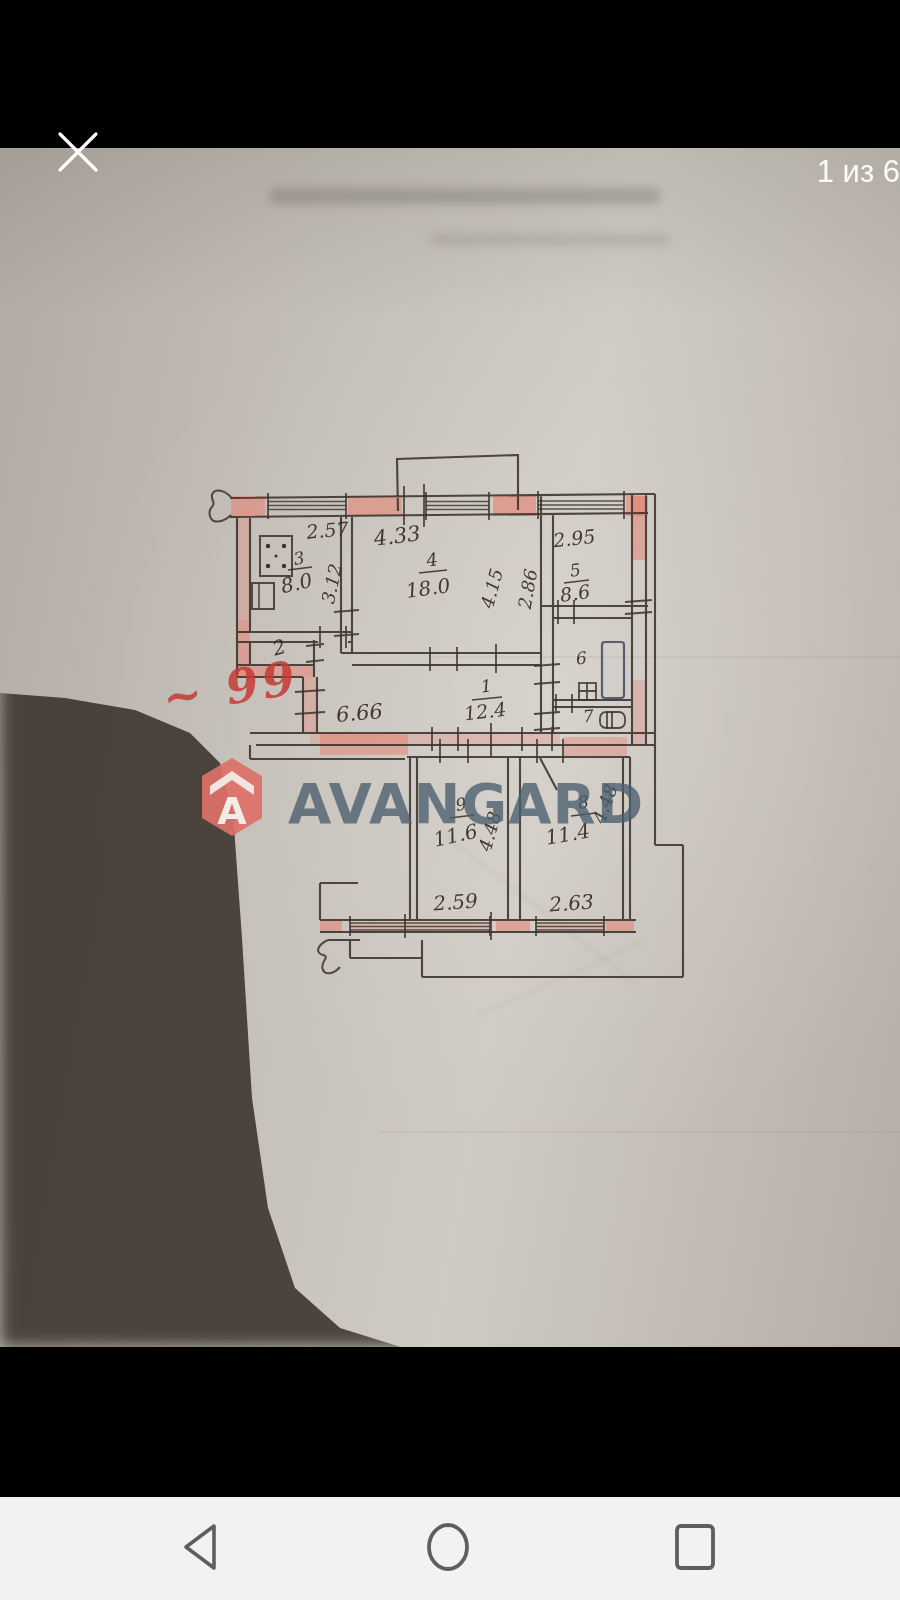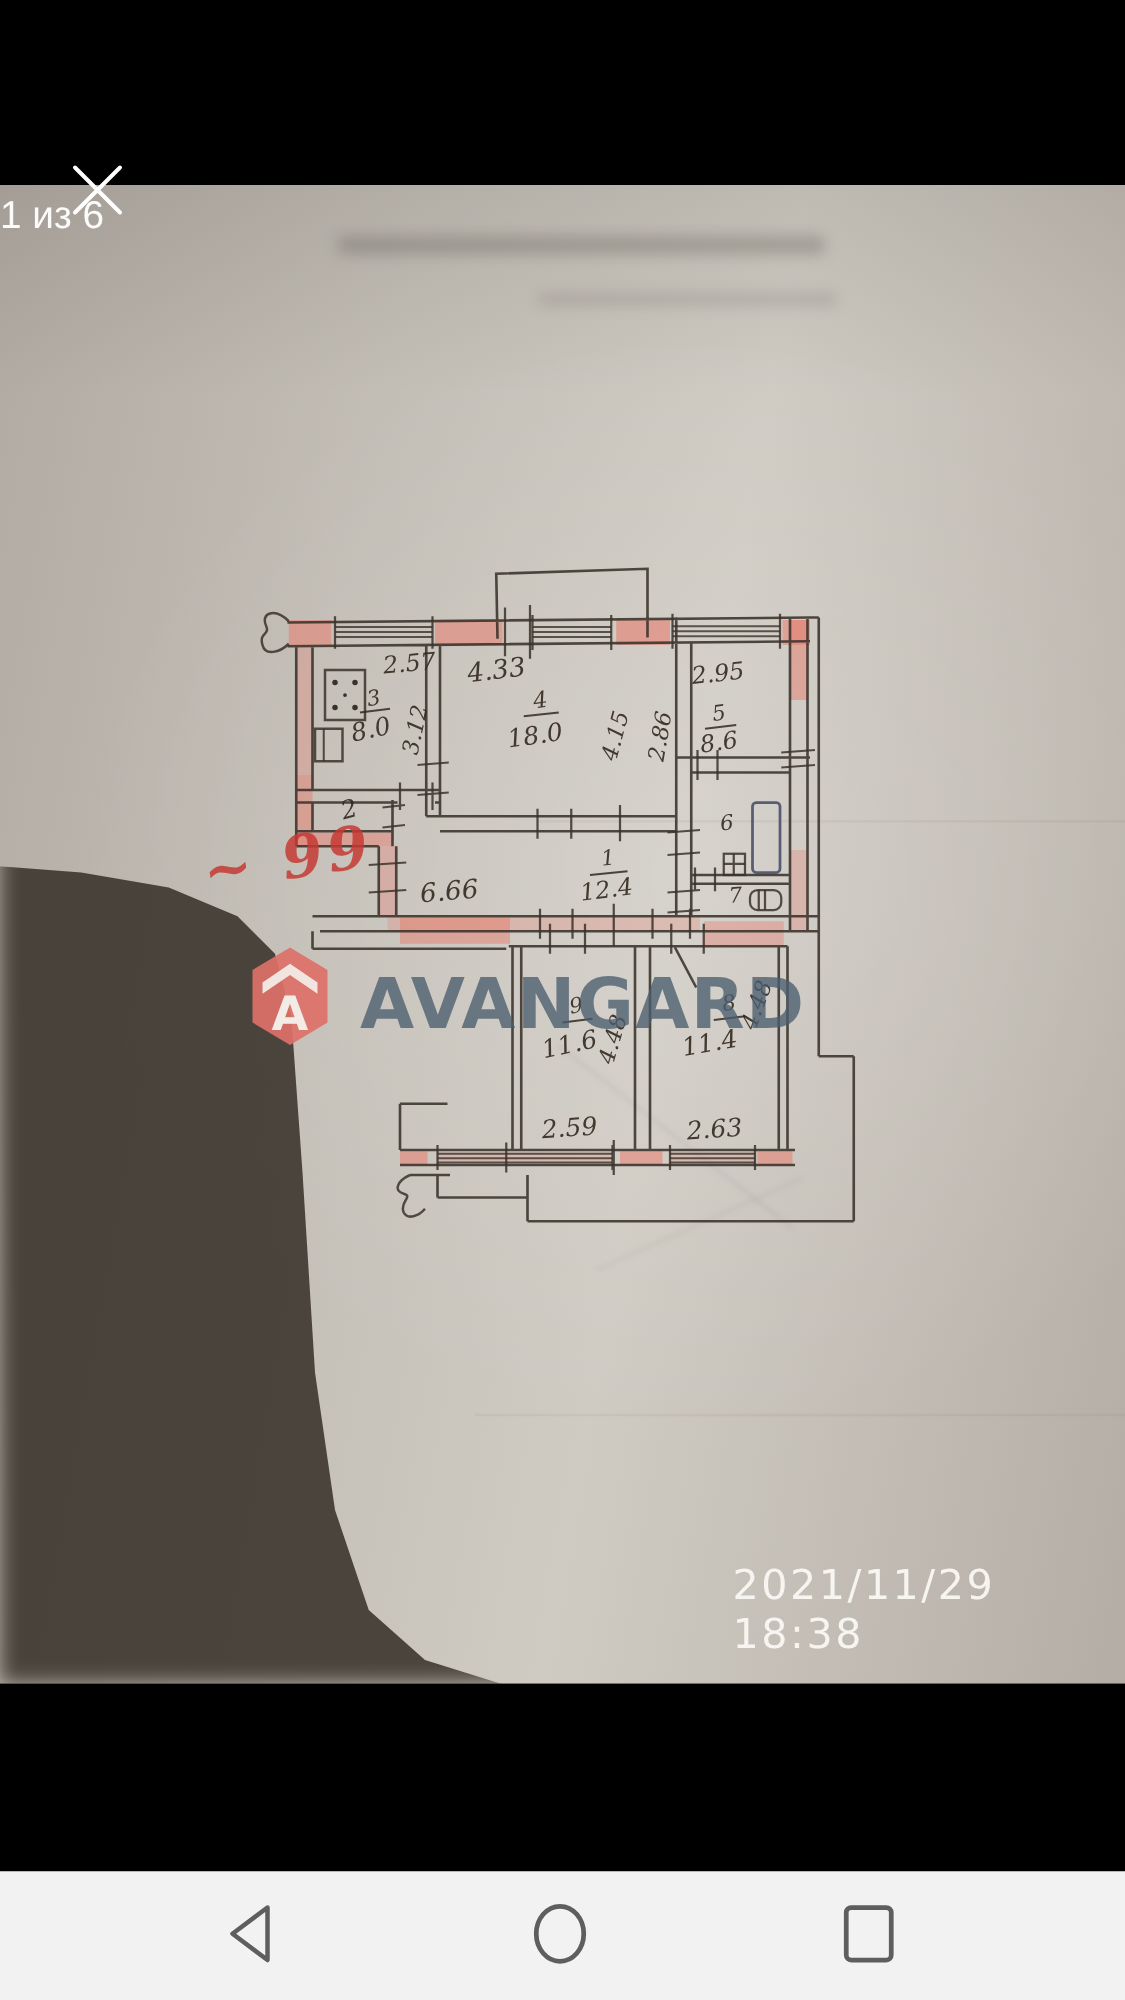--- a/index.html
+++ b/index.html
@@ -39,21 +39,21 @@
     font-family:"DejaVu Sans",sans-serif;
   }
 
   
   #plan{left:200px;top:292px;}
   .hw{text-anchor:middle;font-family:"DejaVu Serif",serif;font-style:italic;fill:#33291f;opacity:.9;}
 
   
   #top-bar{left:0;top:0;width:900px;height:148px;background:#000;}
   #header{left:0;top:0;width:900px;height:200px;pointer-events:none;}
-  #title{left:0;top:132px;width:900px;text-align:left;font-size:31px;color:#fbfbfb;margin-top:22px;}
+  #title{left:0;top:132px;width:900px;text-align:right;font-size:31px;color:#fbfbfb;margin-top:22px;}
   #close-btn{left:48px;top:122px;width:60px;height:60px;pointer-events:auto;cursor:pointer;}
   #bottom-black{left:0;top:1347px;width:900px;height:150px;background:#000;}
   #navbar{left:0;top:1497px;width:900px;height:103px;background:#f2f2f2;}
   .navbtn{position:absolute;top:18px;width:60px;height:64px;display:flex;align-items:center;justify-content:center;cursor:pointer;}
 </style>
 </head>
 <body>
 
 <div id="photo" class="abs">
 
@@ -224,21 +224,20 @@
 
   <div id="hand-shadow" class="abs"></div>
 
   <svg class="abs" style="left:198px;top:608px;" width="68" height="86" viewBox="0 0 68 86">
     <polygon points="34,2 64,20 64,62 34,80 4,62 4,20" fill="#dc7168" opacity=".92"></polygon>
     <polygon points="12,30 34,15 56,30 56,39 34,24 12,39" fill="#f3ebe6" opacity=".95"></polygon>
     <text x="34" y="68" text-anchor="middle" font-family="DejaVu Sans" font-weight="800" font-size="38" fill="#f3ebe6">A</text>
   </svg>
   <div id="wm-text" class="abs">AVANGARD</div>
 
-  <div id="timestamp" class="abs">2021/11/29  18:38</div>
 </div>
 
 <div id="top-bar" class="abs"></div>
 
 <div id="header" class="abs">
   <div id="title" class="abs">1 из 6</div>
   <svg id="close-btn" class="abs" viewBox="0 0 60 60">
     <path d="M12,12 L48,48 M48,12 L12,48" stroke="#ffffff" stroke-width="3.2" fill="none" stroke-linecap="round"></path>
   </svg>
 </div>

